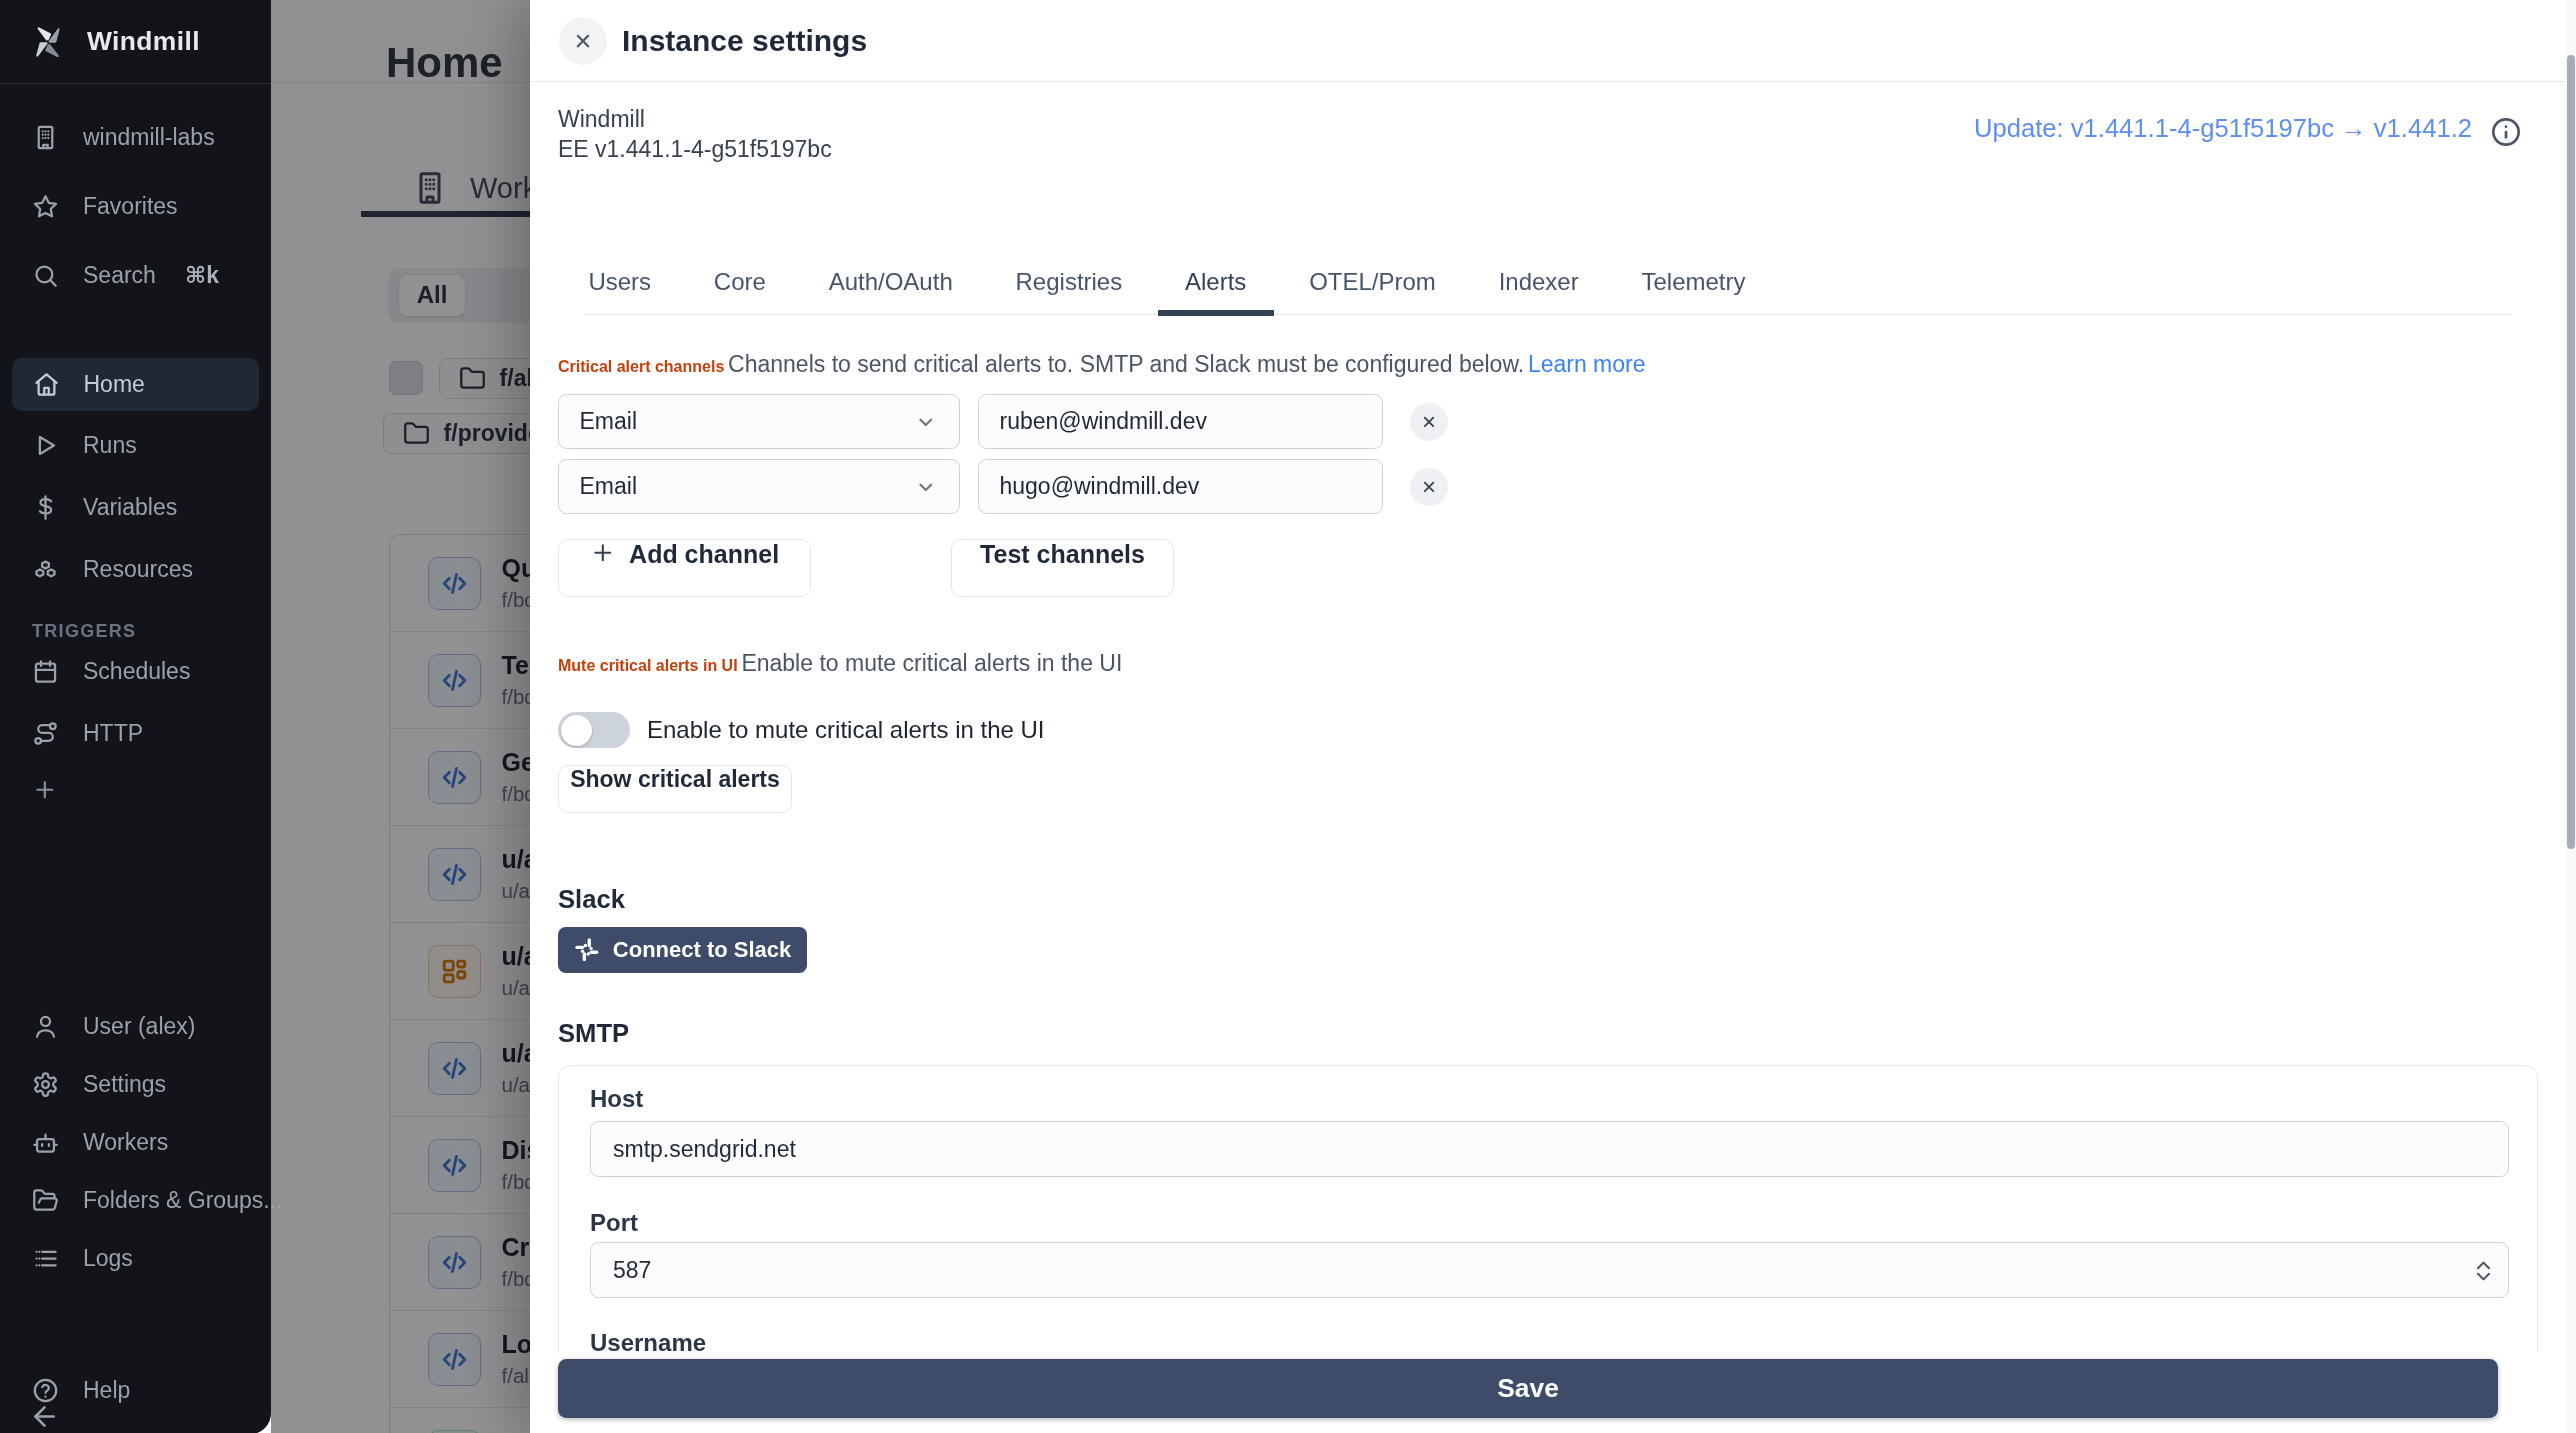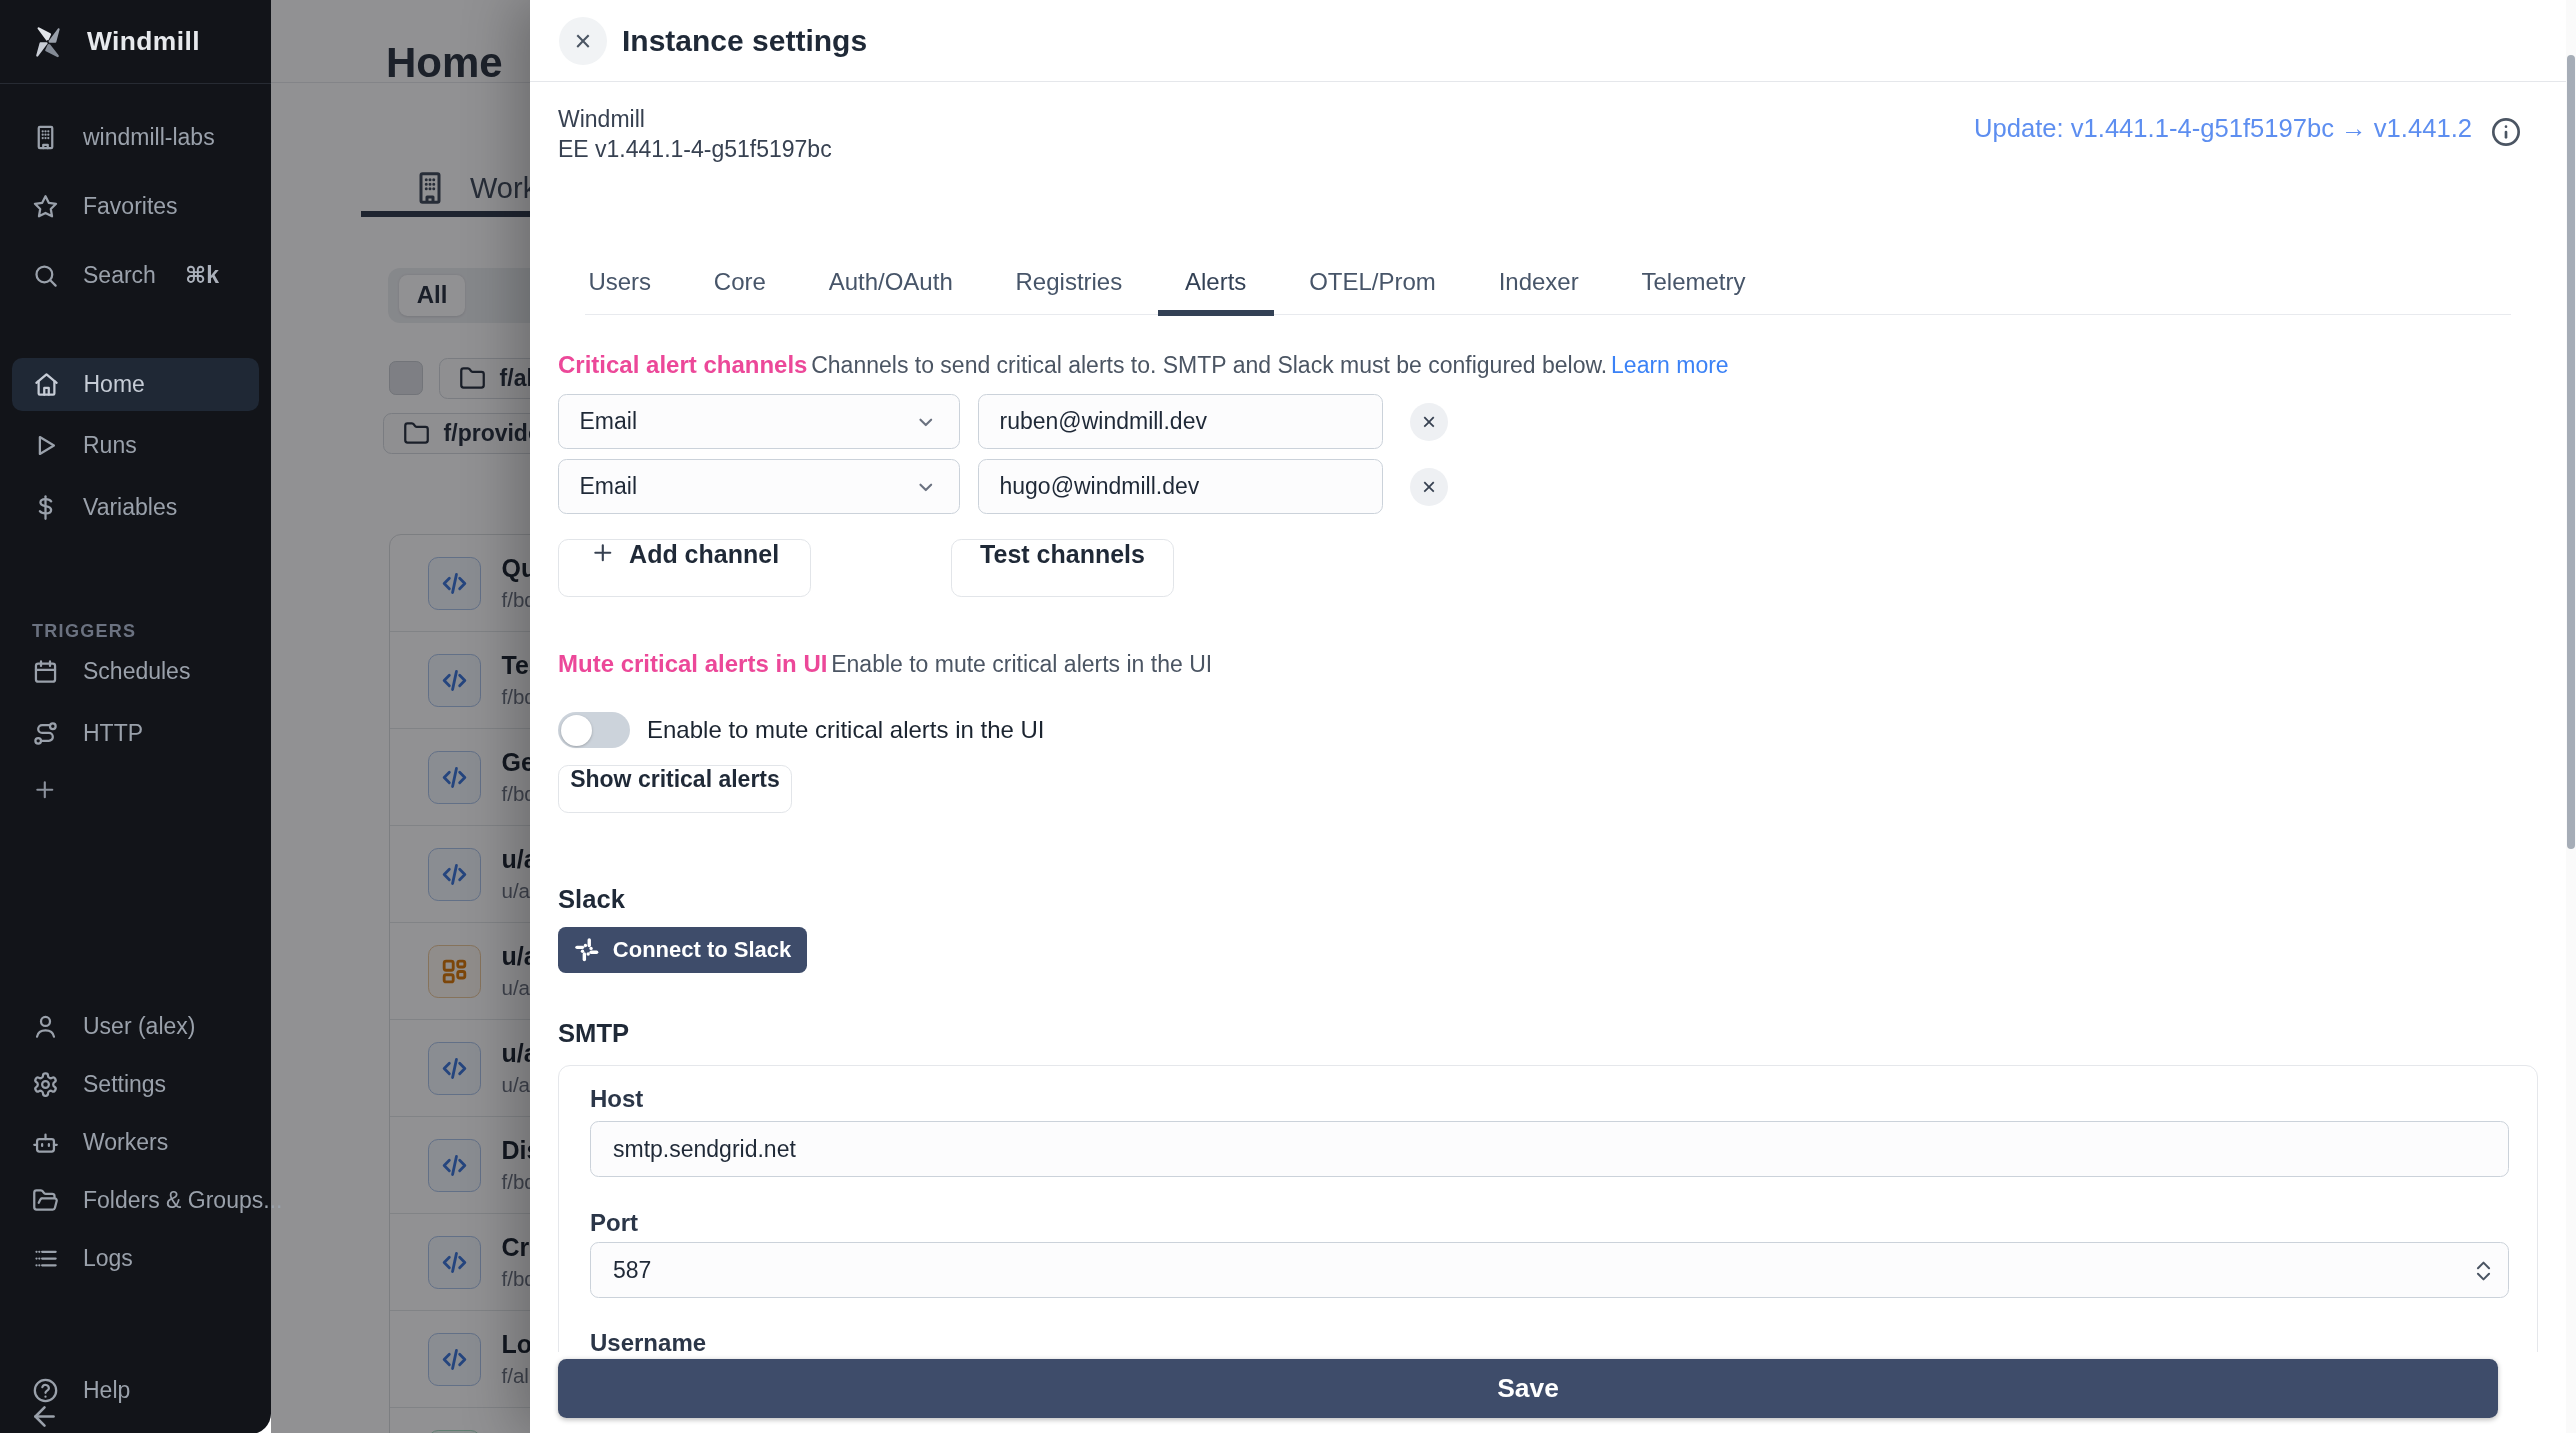--- a/index.html
+++ b/index.html
@@ -56,21 +56,21 @@
   .dw-version { position:absolute; left:28px; top:136px; font-size:23px; color:#374151; }
   .dw-update  { position:absolute; right:94px; top:114px; font-size:25.6px; color:#5d8ef0; text-decoration:none; cursor:pointer; }
   .dw-info    { position:absolute; right:44px; top:116px; color:#4b5563; cursor:pointer; }
   .dw-admins  { position:absolute; left:1671px; top:176px; width:351px; height:60px; background:#fff; border:2.6px solid #35425c; border-radius:8.5px; display:flex; align-items:center; justify-content:center; gap:17px; font-size:26.4px; font-weight:bold; color:#222c3d; cursor:pointer; }
 
   .dw-tabs { position:absolute; left:55px; top:266px; width:1926px; height:49px; display:flex; gap:56px; border-bottom:1.7px solid #e8eaee; }
   .dw-tab { position:relative; font-size:24px; color:#475569; padding:1.7px 3.4px 0; cursor:pointer; white-space:nowrap; }
   .dw-tab.active { color:#334155; }
   .dw-tab.active::after { content:""; position:absolute; left:-24px; right:-24px; bottom:-1.7px; height:6px; background:#334155; }
 
-  .sec-head { font-size:24px; font-weight:bold; color:#ec4899; }
+  .sec-head { font-size:16px; font-weight:bold; color:#c2410c; }
   .sec-desc { font-size:23px; font-weight:normal; color:#4b5563; }
   .link-blue { color:#3b82f6; cursor:pointer; }
 
   .crit-head { position:absolute; left:28px; top:351px; }
   .chan-row { position:absolute; left:28px; height:55px; }
   .chan-select { position:absolute; left:0; top:0; width:402px; height:55px; background:#fcfcfd; border:1.7px solid #cbd2da; border-radius:8.5px; display:flex; align-items:center; justify-content:space-between; padding:0 20.5px; font-size:23px; color:#1f2937; cursor:pointer; }
   .chan-input { position:absolute; left:420px; top:0; width:405px; height:55px; background:#fcfcfd; border:1.7px solid #cbd2da; border-radius:8.5px; font-size:23px; color:#1f2937; padding:0 20.5px; font-family:inherit; }
   .chan-x { position:absolute; left:852px; top:8.5px; width:38px; height:38px; border-radius:50%; background:#eef0f3; border:none; color:#374151; font-size:24px; cursor:pointer; }
 
   .btn-light { background:#ffffff; border:1.7px solid #e2e5e9; border-radius:10.2px; font-weight:bold; color:#1f2937; cursor:pointer; display:flex; align-items:flex-start; justify-content:center; gap:13.6px; font-family:inherit; }
@@ -323,20 +323,28 @@
           <path d="M7 4.5 19.5 12 7 19.5z"></path>
         </svg>
       <span>Runs</span>
     </div>
     <div class="sb-item" style="top:477px;">
       <svg width="27" height="27" viewBox="0 0 24 24" fill="none" stroke="#9aa1ab" stroke-width="2" stroke-linecap="round" stroke-linejoin="round">
           <path d="M12 2v20"></path>
           <path d="M17 6.5c-.9-1.4-2.5-2-5-2-2.8 0-4.5 1.2-4.5 3.1 0 2 2 2.7 4.5 3.2 2.7.5 5 1.2 5 3.4 0 2-1.8 3.1-5 3.1-2.5 0-4.1-.6-5-2"></path>
         </svg>
       <span>Variables</span>
+    </div>
+    <div class="sb-item" style="top:539px;">
+      <svg width="27" height="27" viewBox="0 0 24 24" fill="none" stroke="#9aa1ab" stroke-width="2" stroke-linecap="round" stroke-linejoin="round">
+          <path d="M9 6.5 12 5l3 1.5v3L12 11 9 9.5z"></path>
+          <path d="M4 13.5 7 12l3 1.5v3L7 18l-3-1.5z"></path>
+          <path d="M14 13.5 17 12l3 1.5v3L17 18l-3-1.5z"></path>
+        </svg>
+      <span>Resources</span>
     </div>
 
     <div class="sb-section" style="top:621px;">TRIGGERS</div>
 
     <div class="sb-item" style="top:641px;">
       <svg width="27" height="27" viewBox="0 0 24 24" fill="none" stroke="#9aa1ab" stroke-width="2" stroke-linecap="round" stroke-linejoin="round">
           <rect x="3.5" y="5" width="17" height="16" rx="2"></rect>
           <path d="M8 3v4M16 3v4M3.5 10.5h17"></path>
         </svg>
       <span>Schedules</span>

